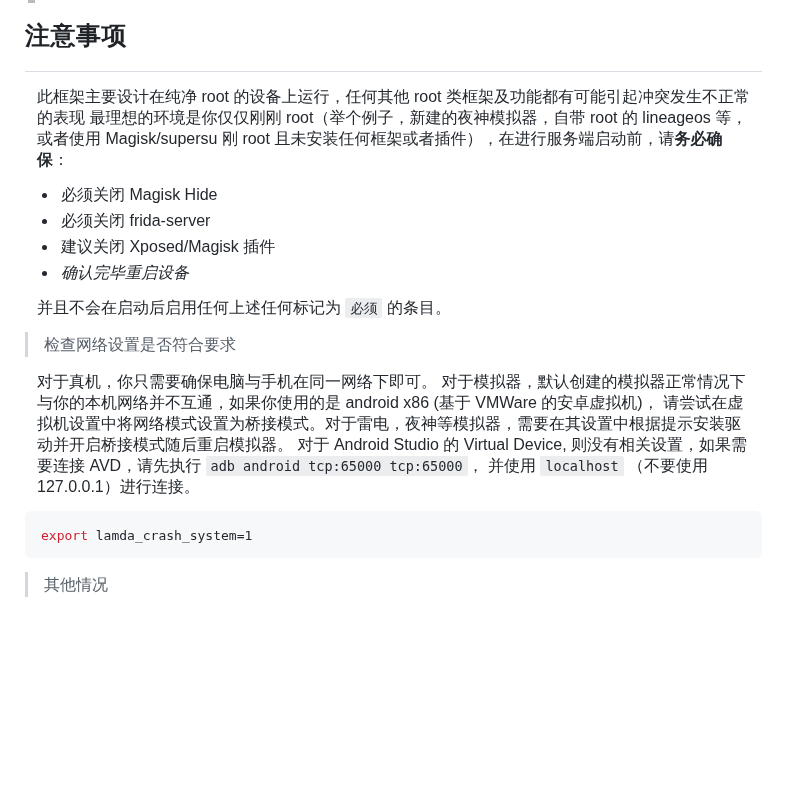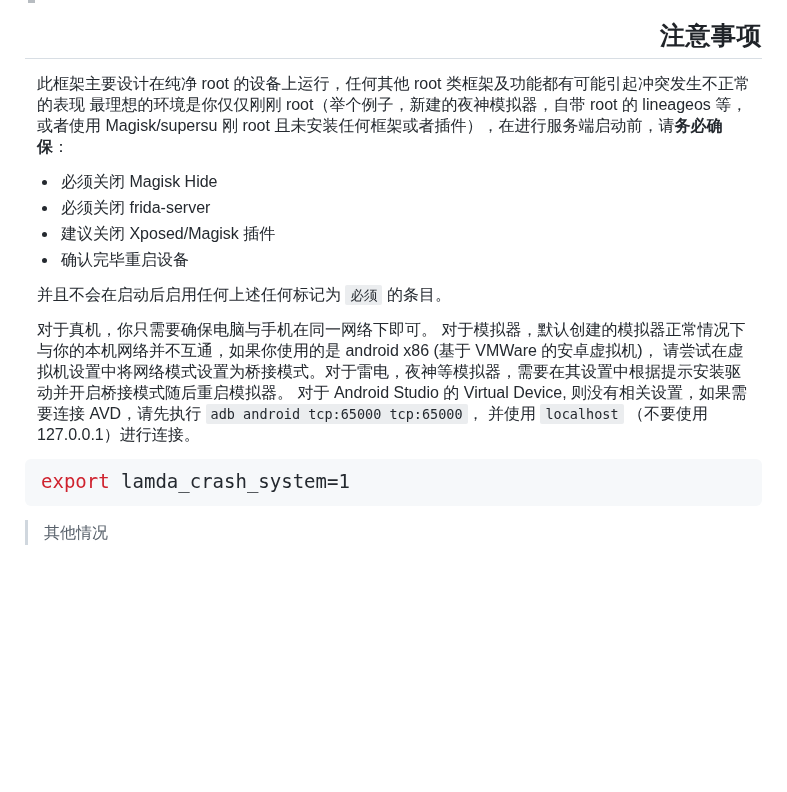--- a/index.html
+++ b/index.html
@@ -16,36 +16,35 @@
     -webkit-font-smoothing: antialiased;
   }
   .top-artifact {
     position: absolute;
     top: 0; left: 28px;
     width: 7px; height: 3px;
     background: #b7bcc1;
   }
   h1 {
     margin: 0;
-    padding-bottom: 7px;
+    padding-bottom: 20px;
     border-bottom: 1px solid #d8dee4;
     font-size: 25px;
     line-height: 31px;
     font-weight: 700;
     color: #1f2328;
     letter-spacing: 0.5px;
-    text-align: right;
   }
   p { margin: 14px 12px; }
   ul {
     margin: 14px 0;
     padding-left: 33px;
   }
   li { margin: 0 0 5px 0; padding-left: 3px; }
-  li:last-child { margin-bottom: 0; }
+  li:last-child { margin-bottom: 0; font-style: italic; }
   blockquote {
     margin: 14px 0;
     padding: 2px 16px;
     border-left: 3px solid #d0d7de;
     color: #57606a;
   }
   blockquote p { margin: 0; }
   code.inline {
     font-family: "DejaVu Sans Mono", "Liberation Mono", monospace;
     font-size: 13.5px;
@@ -57,21 +56,21 @@
   }
   pre {
     margin: 14px 0;
     padding: 13px 16px;
     background: #f6f8fa;
     border-radius: 6px;
     overflow: auto;
   }
   pre code {
     font-family: "DejaVu Sans Mono", "Liberation Mono", monospace;
-    font-size: 19px;
+    font-size: 13px;
     line-height: 18px;
     color: #24292f;
     background: transparent;
     white-space: pre;
   }
   .kw { color: #cf222e; }
   strong { font-weight: 700; }
 </style>
 </head>
 <body>
@@ -90,20 +89,23 @@
     <li>必须关闭 Magisk Hide</li>
     <li>必须关闭 frida-server</li>
     <li>建议关闭 Xposed/Magisk 插件</li>
     <li>确认完毕重启设备</li>
   </ul>
 
   <p>
     <span>并且不会在启动后启用任何上述任何标记为 </span><code class="inline">必须</code><span> 的条目。</span>
   </p>
 
+  <blockquote>
+    <p>检查网络设置是否符合要求</p>
+  </blockquote>
 
   <p>
     <span>对于真机，你只需要确保电脑与手机在同一网络下即可。 对于模拟器，默认创建的模拟器正常情况下与你的本机网络并不互通，如果你使用的是 android x86 (基于 VMWare 的安卓虚拟机)， 请尝试在虚拟机设置中将网络模式设置为桥接模式。对于雷电，夜神等模拟器，需要在其设置中根据提示安装驱动并开启桥接模式随后重启模拟器。 对于 Android Studio 的 Virtual Device, 则没有相关设置，如果需要连接 AVD，请先执行 </span><code class="inline">adb android tcp:65000 tcp:65000</code><span>， 并使用 </span><code class="inline">localhost</code><span> （不要使用 127.0.0.1）进行连接。</span>
   </p>
 
 
 
   <pre><code><span class="kw">export</span><span> lamda_crash_system=1</span></code></pre>
 
 

